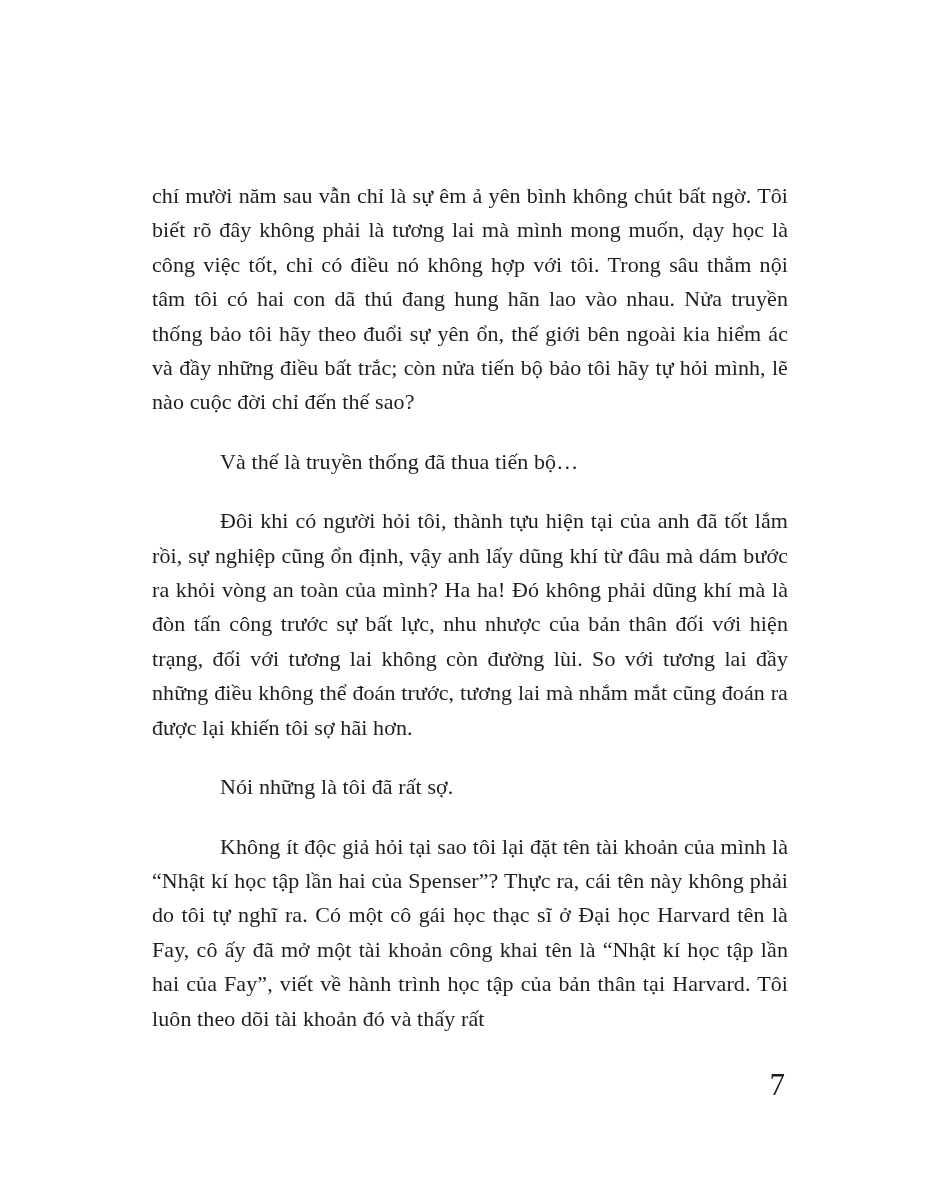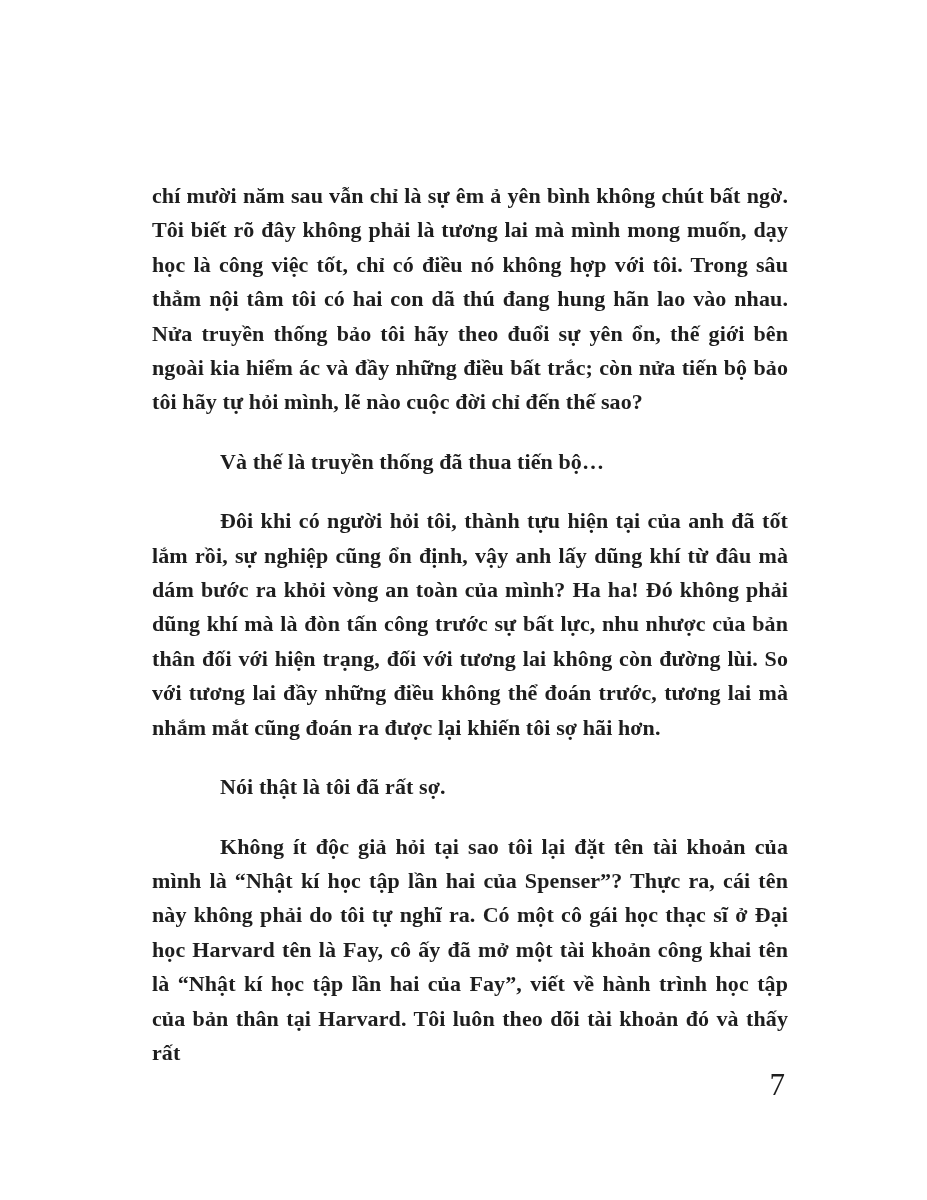--- a/index.html
+++ b/index.html
@@ -22,21 +22,20 @@
     top: 179px;
     width: 636px;
     font-size: 22px;
     line-height: 34.4px;
     text-align: justify;
     letter-spacing: 0.1px;
   }
   .text-column p {
     margin: 0;
     padding: 0;
-    font-weight: bold;
   }
   .text-column p + p {
     margin-top: 25px;
   }
   .text-column p.indent {
     text-indent: 68px;
   }
   .folio {
     position: absolute;
     top: 1069px;
@@ -50,19 +49,19 @@
 </style>
 </head>
 <body>
 
 <div class="page">
 
   <div class="text-column">
     <p>chí mười năm sau vẫn chỉ là sự êm ả yên bình không chút bất ngờ. Tôi biết rõ đây không phải là tương lai mà mình mong muốn, dạy học là công việc tốt, chỉ có điều nó không hợp với tôi. Trong sâu thẳm nội tâm tôi có hai con dã thú đang hung hãn lao vào nhau. Nửa truyền thống bảo tôi hãy theo đuổi sự yên ổn, thế giới bên ngoài kia hiểm ác và đầy những điều bất trắc; còn nửa tiến bộ bảo tôi hãy tự hỏi mình, lẽ nào cuộc đời chỉ đến thế sao?</p>
     <p class="indent">Và thế là truyền thống đã thua tiến bộ…</p>
     <p class="indent">Đôi khi có người hỏi tôi, thành tựu hiện tại của anh đã tốt lắm rồi, sự nghiệp cũng ổn định, vậy anh lấy dũng khí từ đâu mà dám bước ra khỏi vòng an toàn của mình? Ha ha! Đó không phải dũng khí mà là đòn tấn công trước sự bất lực, nhu nhược của bản thân đối với hiện trạng, đối với tương lai không còn đường lùi. So với tương lai đầy những điều không thể đoán trước, tương lai mà nhắm mắt cũng đoán ra được lại khiến tôi sợ hãi hơn.</p>
-    <p class="indent">Nói thật là tôi đã rất sợ.</p>
+    <p class="indent">Nói những là tôi đã rất sợ.</p>
     <p class="indent">Không ít độc giả hỏi tại sao tôi lại đặt tên tài khoản của mình là “Nhật kí học tập lần hai của Spenser”? Thực ra, cái tên này không phải do tôi tự nghĩ ra. Có một cô gái học thạc sĩ ở Đại học Harvard tên là Fay, cô ấy đã mở một tài khoản công khai tên là “Nhật kí học tập lần hai của Fay”, viết về hành trình học tập của bản thân tại Harvard. Tôi luôn theo dõi tài khoản đó và thấy rất</p>
   </div>
 
   <div class="folio">7</div>
 
 </div>
 
 </body></html>

